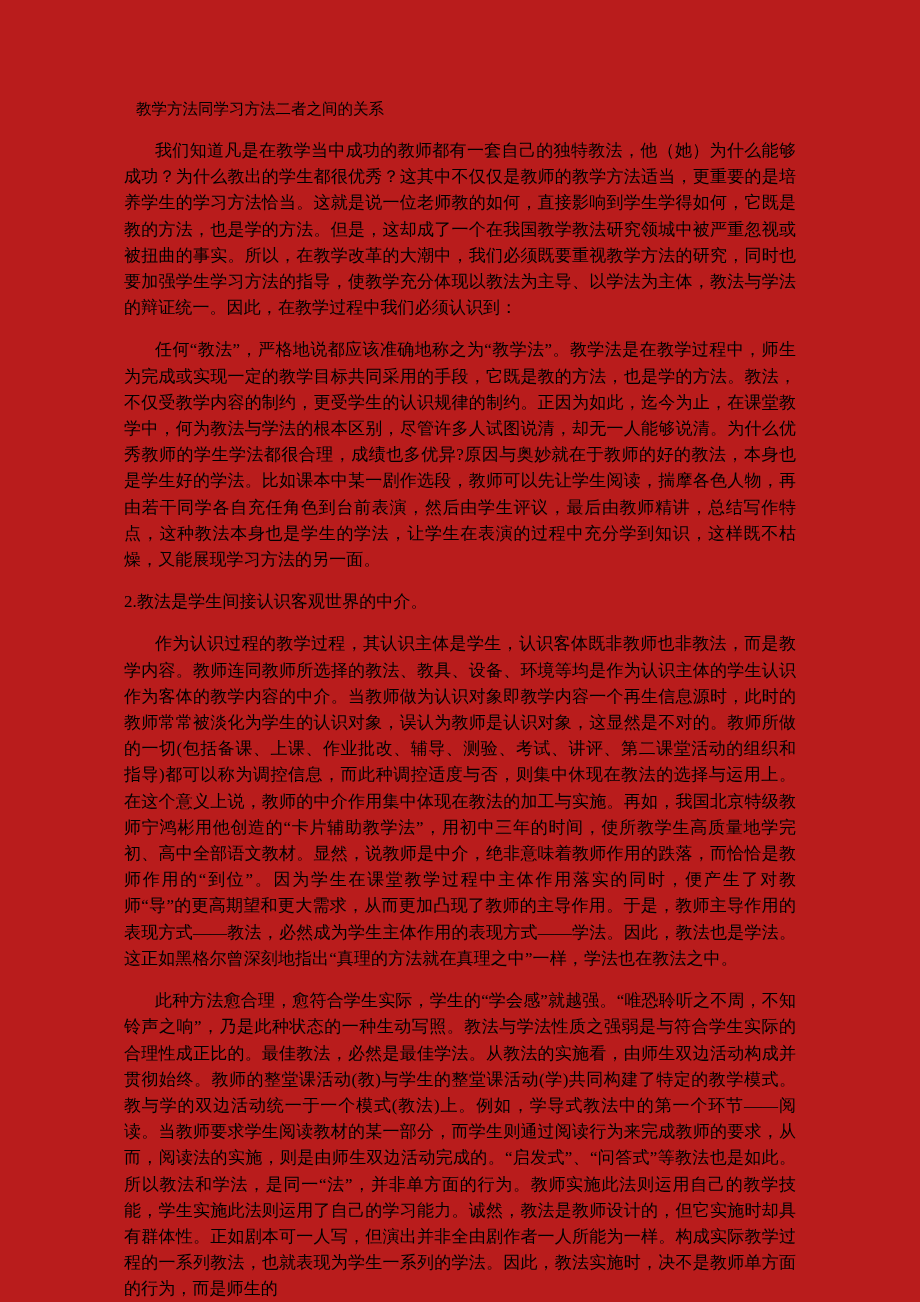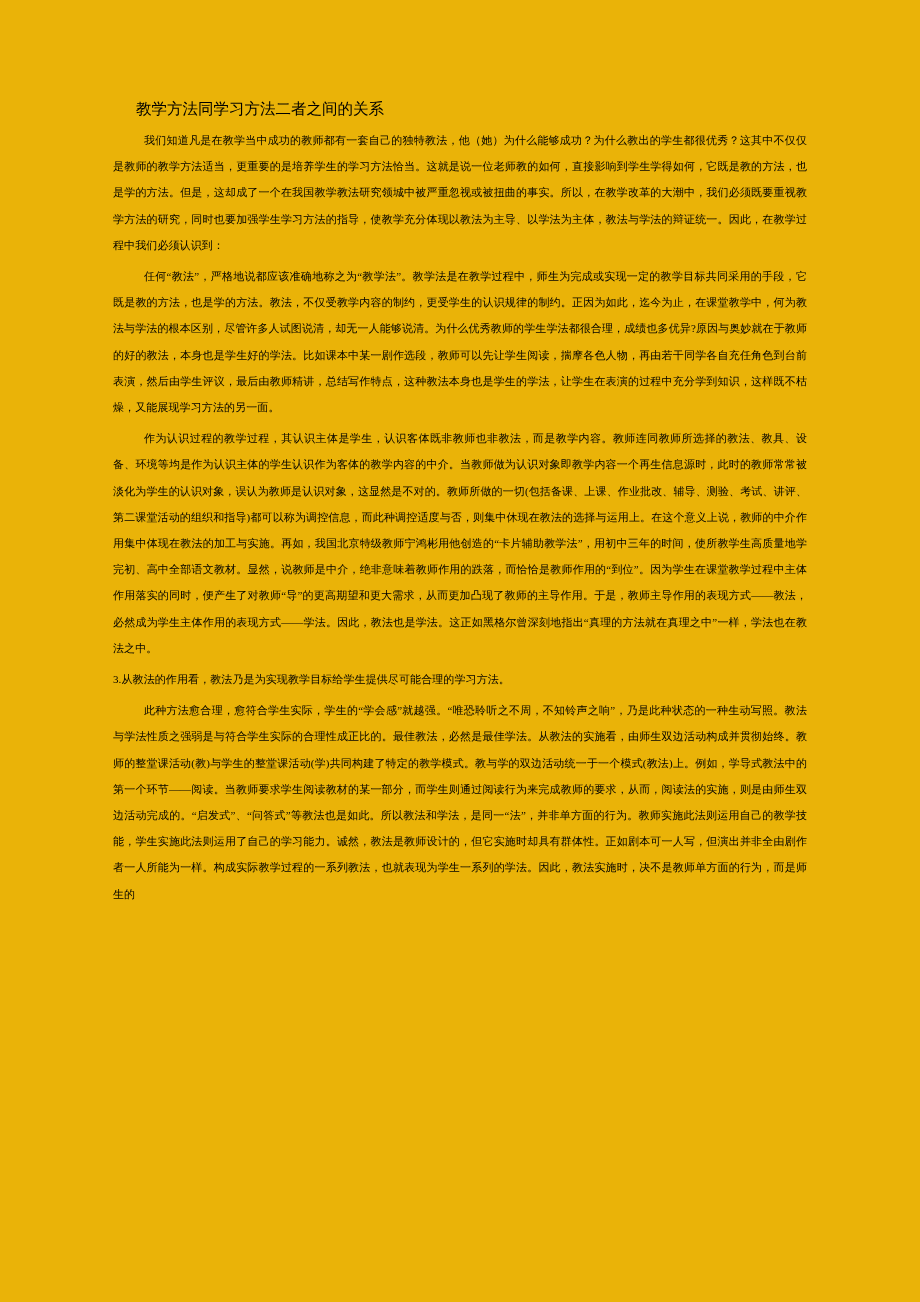--- a/index.html
+++ b/index.html
@@ -12,34 +12,34 @@
     height: 1302px;
     font-family: "Liberation Serif", "DejaVu Serif", serif;
     color: #000000;
   }
   .page {
     position: relative;
     width: 920px;
     height: 1302px;
     box-sizing: border-box;
     padding: 96px 108px 40px 108px;
-    background: #eab308;
+    background: #b91c1c;
   }
   .doc-title {
     font-size: 15.5px;
     line-height: 26px;
     text-align: left;
     margin: 0 0 2px 0;
     padding-left: 28px;
     font-weight: normal;
   }
   .para {
-    font-size: 11px;
+    font-size: 17px;
     line-height: 26.2px;
-    margin: 5px;
+    margin: 16px;
     text-align: justify;
     text-justify: inter-ideograph;
     letter-spacing: 0.1px;
   }
   .indent {
     text-indent: 31px;
   }
   .noindent {
     text-indent: 0;
   }
@@ -49,20 +49,20 @@
 
 <div class="page">
 
   <h1 class="doc-title">教学方法同学习方法二者之间的关系</h1>
 
   <p class="para indent">我们知道凡是在教学当中成功的教师都有一套自己的独特教法，他（她）为什么能够成功？为什么教出的学生都很优秀？这其中不仅仅是教师的教学方法适当，更重要的是培养学生的学习方法恰当。这就是说一位老师教的如何，直接影响到学生学得如何，它既是教的方法，也是学的方法。但是，这却成了一个在我国教学教法研究领城中被严重忽视或被扭曲的事实。所以，在教学改革的大潮中，我们必须既要重视教学方法的研究，同时也要加强学生学习方法的指导，使教学充分体现以教法为主导、以学法为主体，教法与学法的辩证统一。因此，在教学过程中我们必须认识到：</p>
 
 
   <p class="para indent">任何“教法”，严格地说都应该准确地称之为“教学法”。教学法是在教学过程中，师生为完成或实现一定的教学目标共同采用的手段，它既是教的方法，也是学的方法。教法，不仅受教学内容的制约，更受学生的认识规律的制约。正因为如此，迄今为止，在课堂教学中，何为教法与学法的根本区别，尽管许多人试图说清，却无一人能够说清。为什么优秀教师的学生学法都很合理，成绩也多优异?原因与奥妙就在于教师的好的教法，本身也是学生好的学法。比如课本中某一剧作选段，教师可以先让学生阅读，揣摩各色人物，再由若干同学各自充任角色到台前表演，然后由学生评议，最后由教师精讲，总结写作特点，这种教法本身也是学生的学法，让学生在表演的过程中充分学到知识，这样既不枯燥，又能展现学习方法的另一面。</p>
 
+  <p class="para noindent">2.教法是学生间接认识客观世界的中介。</p>
 
   <p class="para indent">作为认识过程的教学过程，其认识主体是学生，认识客体既非教师也非教法，而是教学内容。教师连同教师所选择的教法、教具、设备、环境等均是作为认识主体的学生认识作为客体的教学内容的中介。当教师做为认识对象即教学内容一个再生信息源时，此时的教师常常被淡化为学生的认识对象，误认为教师是认识对象，这显然是不对的。教师所做的一切(包括备课、上课、作业批改、辅导、测验、考试、讲评、第二课堂活动的组织和指导)都可以称为调控信息，而此种调控适度与否，则集中休现在教法的选择与运用上。在这个意义上说，教师的中介作用集中体现在教法的加工与实施。再如，我国北京特级教师宁鸿彬用他创造的“卡片辅助教学法”，用初中三年的时间，使所教学生高质量地学完初、高中全部语文教材。显然，说教师是中介，绝非意味着教师作用的跌落，而恰恰是教师作用的“到位”。因为学生在课堂教学过程中主体作用落实的同时，便产生了对教师“导”的更高期望和更大需求，从而更加凸现了教师的主导作用。于是，教师主导作用的表现方式——教法，必然成为学生主体作用的表现方式——学法。因此，教法也是学法。这正如黑格尔曾深刻地指出“真理的方法就在真理之中”一样，学法也在教法之中。</p>
 
-  <p class="para noindent">3.从教法的作用看，教法乃是为实现教学目标给学生提供尽可能合理的学习方法。</p>
 
   <p class="para indent">此种方法愈合理，愈符合学生实际，学生的“学会感”就越强。“唯恐聆听之不周，不知铃声之响”，乃是此种状态的一种生动写照。教法与学法性质之强弱是与符合学生实际的合理性成正比的。最佳教法，必然是最佳学法。从教法的实施看，由师生双边活动构成并贯彻始终。教师的整堂课活动(教)与学生的整堂课活动(学)共同构建了特定的教学模式。教与学的双边活动统一于一个模式(教法)上。例如，学导式教法中的第一个环节——阅读。当教师要求学生阅读教材的某一部分，而学生则通过阅读行为来完成教师的要求，从而，阅读法的实施，则是由师生双边活动完成的。“启发式”、“问答式”等教法也是如此。所以教法和学法，是同一“法”，并非单方面的行为。教师实施此法则运用自己的教学技能，学生实施此法则运用了自己的学习能力。诚然，教法是教师设计的，但它实施时却具有群体性。正如剧本可一人写，但演出并非全由剧作者一人所能为一样。构成实际教学过程的一系列教法，也就表现为学生一系列的学法。因此，教法实施时，决不是教师单方面的行为，而是师生的</p>
 
 </div>
 
 </body></html>

